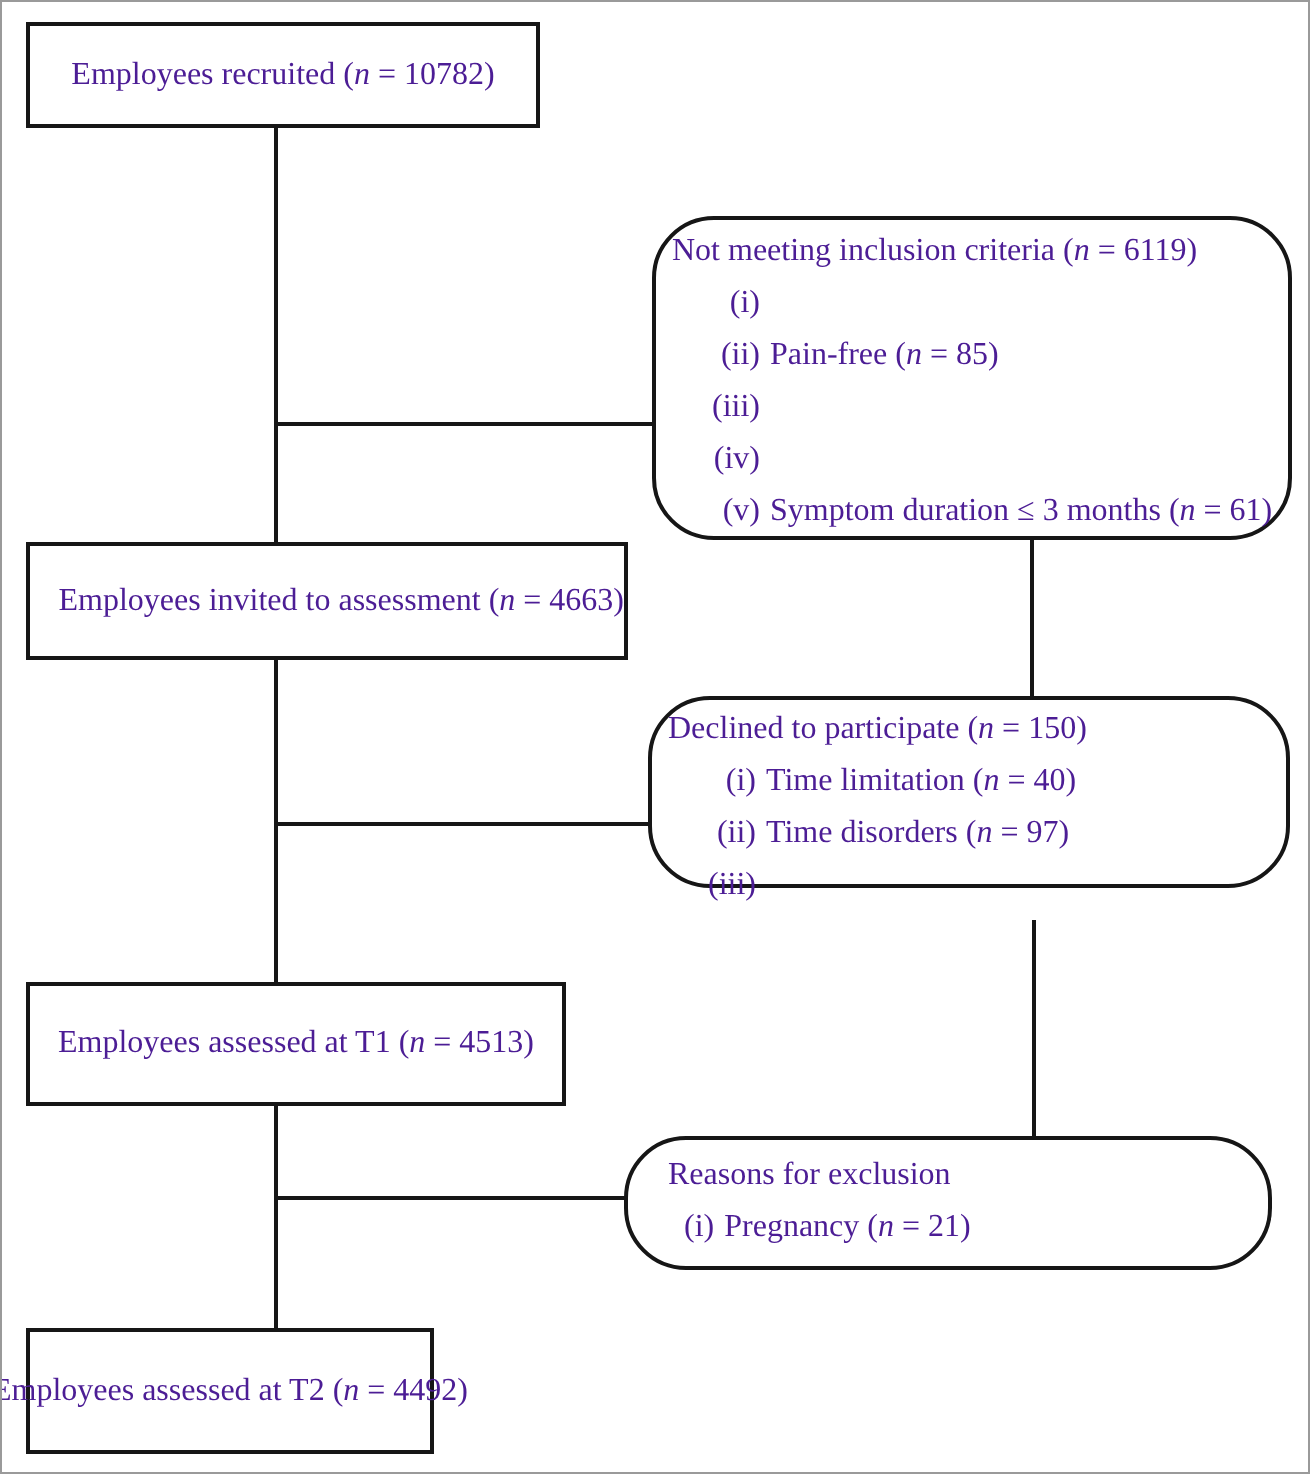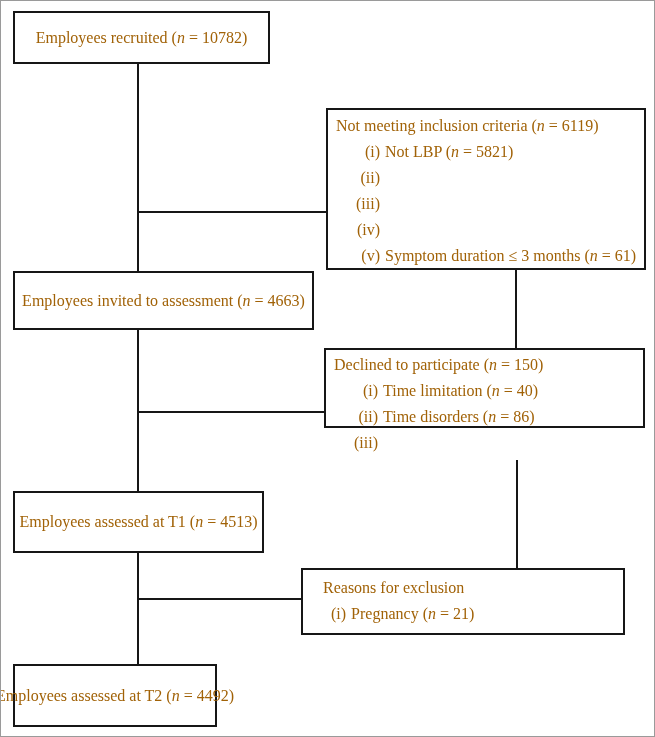--- a/index.html
+++ b/index.html
@@ -3,47 +3,47 @@
 <meta charset="utf-8">
 <style>
   html,body{margin:0;padding:0;background:#ffffff;}
   #canvas{
     position:relative;
     width:655px;height:737px;
     background:#ffffff;
     border:1px solid #9a9a9a;
     box-sizing:border-box;
     font-family:"Liberation Serif","DejaVu Serif",serif;
-    font-size:16px;color:#a16207;
+    font-size:16px;color:#4c1d95;
     overflow:hidden;
   }
   .box{
     position:absolute;
     background:#ffffff;
     border:2px solid #161616;
     box-sizing:border-box;
   }
   .box-center{
     display:flex;align-items:center;justify-content:center;
     white-space:nowrap;text-align:center;
   }
   .line{margin:0;line-height:26px;white-space:nowrap;}
-  .box-list{padding:3px 4px 0 8px;}
+  .box-list{padding:3px 4px 0 8px;border-radius:31px;}
   .item{display:flex;}
   .marker{display:inline-block;min-width:34px;text-align:right;flex:none;}
   .itext{margin-left:5px;}
   .items{margin-left:10px;}
   .nv{font-style:italic;}
   
   #box-recruited {left:12px;  top:10px;  width:257px; height:53px;}
   #box-notmeeting{left:325px; top:107px; width:320px; height:162px;}
-  #box-invited   {left:12px;  top:270px; width:301px; height:59px;}
-  #box-declined  {left:323px; top:347px; width:321px; height:80px;padding-top:2px;}
-  #box-t1        {left:12px;  top:490px; width:251px; height:62px;}
-  #box-reasons   {left:300px; top:567px; width:324px; height:67px; padding:5px 4px 0 20px;}
+  #box-invited   {left:12px;  top:270px; width:301px; height:59px;justify-content:flex-end;}
+  #box-declined  {left:323px; top:347px; width:321px; height:96px;padding-top:2px;}
+  #box-t1        {left:12px;  top:490px; width:270px; height:62px;}
+  #box-reasons   {left:311px; top:567px; width:324px; height:67px; padding:5px 4px 0 20px;}
   #box-reasons .items{margin-left:8px;}
   #box-reasons .marker{min-width:0;}
   #box-t2        {left:12px;  top:663px; width:204px; height:63px;}
   
   .vline,.hline{position:absolute;background:#161616;}
   .vline{width:2px;}
   .hline{height:2px;}
   #v-main-1 {left:136px;top:63px; height:207px;}
   #h-branch-1{left:137px;top:210px;width:189px;}
   #v-main-2 {left:136px;top:329px;height:161px;}
@@ -69,24 +69,24 @@
 
   <div class="box box-center" id="box-recruited">
     <p class="line"><span>Employees recruited (</span><i class="nv">n</i><span> = 10782)</span></p>
   </div>
 
   <div class="box box-list" id="box-notmeeting">
     <p class="line"><span>Not meeting inclusion criteria (</span><i class="nv">n</i><span> = 6119)</span></p>
     <div class="items">
       <p class="line item">
           <span class="marker">(i)</span>
-          <span class="itext"><span>Not LBP (</span><i class="nv">n</i><span> = 5821)</span></span>
         </p>
       <p class="line item">
           <span class="marker">(ii)</span>
+          <span class="itext"><span>Pain-free (</span><i class="nv">n</i><span> = 85)</span></span>
         </p>
       <p class="line item">
           <span class="marker">(iii)</span>
         </p>
       <p class="line item">
           <span class="marker">(iv)</span>
         </p>
       <p class="line item">
           <span class="marker">(v)</span>
           <span class="itext"><span>Symptom duration ≤ 3 months (</span><i class="nv">n</i><span> = 61)</span></span>
@@ -100,21 +100,21 @@
 
   <div class="box box-list" id="box-declined">
     <p class="line"><span>Declined to participate (</span><i class="nv">n</i><span> = 150)</span></p>
     <div class="items">
       <p class="line item">
           <span class="marker">(i)</span>
           <span class="itext"><span>Time limitation (</span><i class="nv">n</i><span> = 40)</span></span>
         </p>
       <p class="line item">
           <span class="marker">(ii)</span>
-          <span class="itext"><span>Time disorders (</span><i class="nv">n</i><span> = 86)</span></span>
+          <span class="itext"><span>Time disorders (</span><i class="nv">n</i><span> = 97)</span></span>
         </p>
       <p class="line item">
           <span class="marker">(iii)</span>
         </p>
     </div>
   </div>
 
   <div class="box box-center" id="box-t1">
     <p class="line"><span>Employees assessed at T1 (</span><i class="nv">n</i><span> = 4513)</span></p>
   </div>

